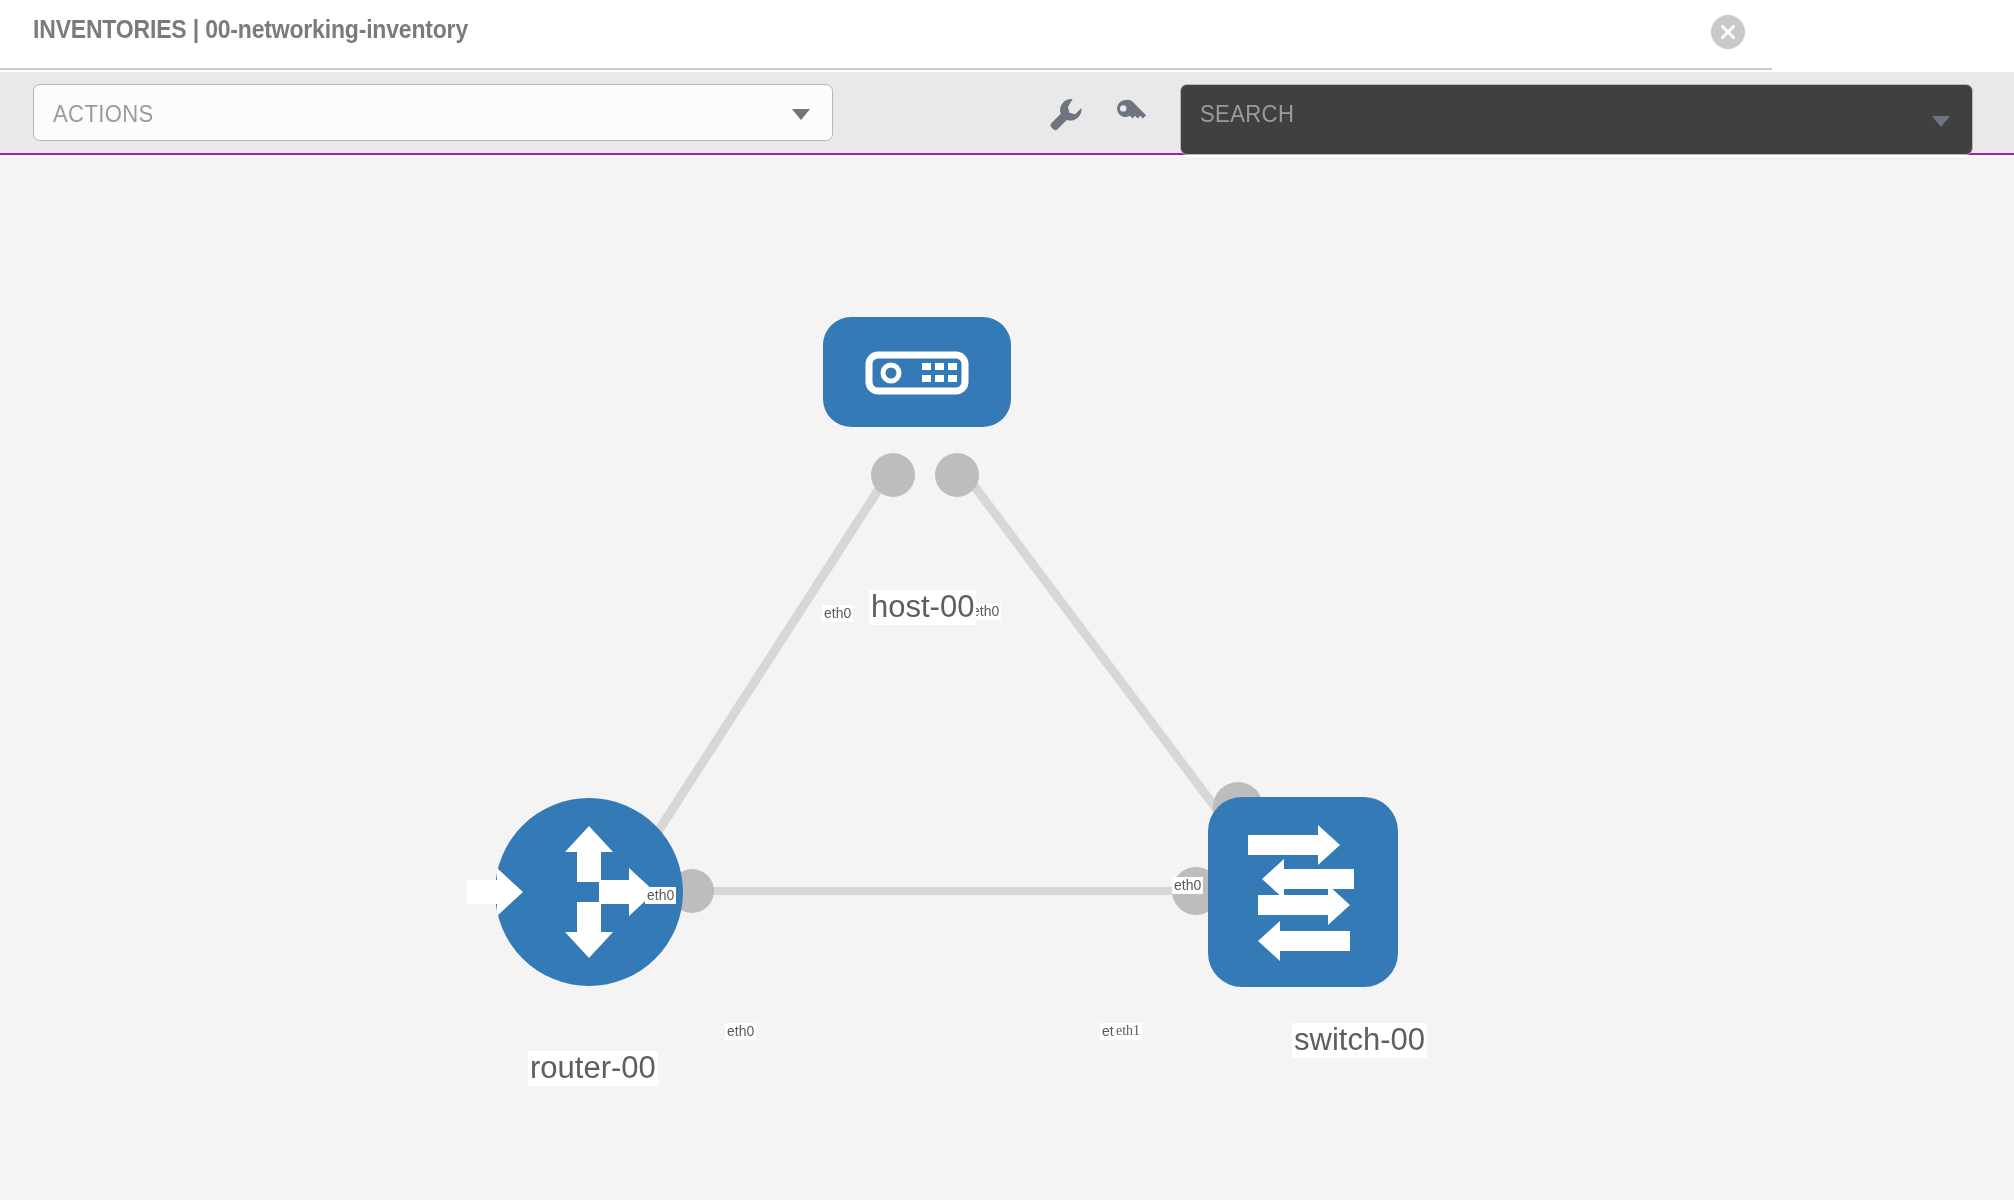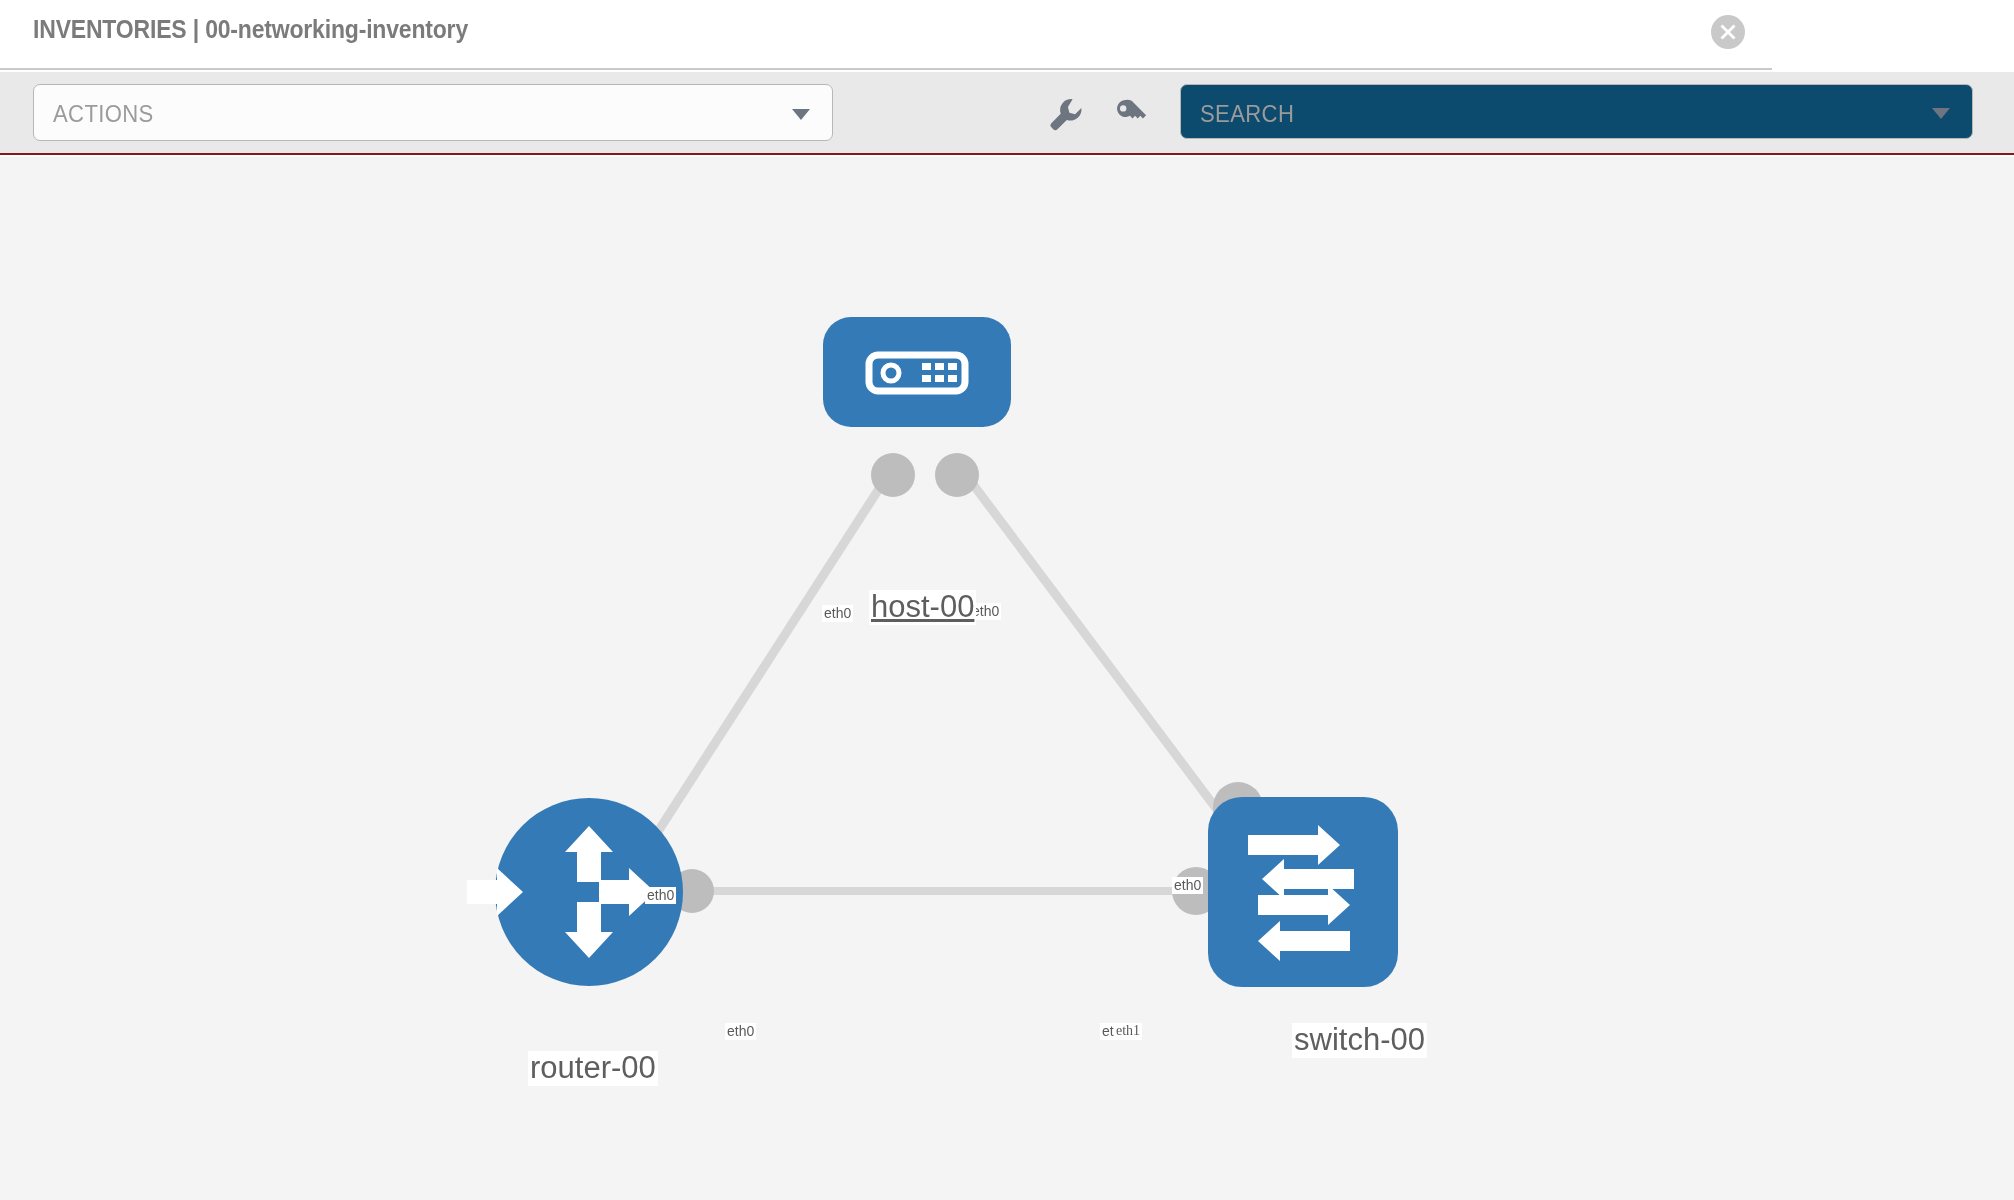--- a/index.html
+++ b/index.html
@@ -36,21 +36,21 @@
     background: #c9c9c9;
     cursor: pointer;
   }
   .close-btn svg { display: block; }
 
   
   .toolbar {
     position: absolute; left: 0; top: 72px;
     width: 2014px; height: 83px;
     background: #e9e9e9;
-    border-bottom: 2px solid #7f1d1d;
+    border-bottom: 2px solid #a21caf;
   }
   .actions-select {
     position: absolute; left: 33px; top: 12px;
     width: 800px; height: 57px;
     background: #fcfcfc;
     border: 1.5px solid #b7b7b7;
     border-radius: 7px;
     cursor: pointer;
   }
   .actions-select .sel-label {
@@ -72,22 +72,22 @@
   }
   .tool-icon {
     position: absolute; top: 20px;
     width: 42px; height: 42px;
     cursor: pointer;
   }
   .tool-icon.wrench { left: 1043px; }
   .tool-icon.key    { left: 1110px; }
   .search-box {
     position: absolute; left: 1180px; top: 12px;
-    width: 793px; height: 55px;
-    background: #0c4a6e;
+    width: 793px; height: 71px;
+    background: #404040;
     border: 1.5px solid #b7b7b7;
     border-radius: 7px;
     cursor: text;
   }
   .search-box .sel-label {
     position: absolute; left: 19px; top: 15px;
     font-size: 24px;
     color: #9b9b9b;
     letter-spacing: 0.4px;
     transform: scaleX(0.92);
@@ -231,17 +231,17 @@
   </svg>
 
   <div class="iface-label" style="left:822px; top:448px;">eth0</div>
   <div class="iface-label" style="left:970px; top:446px;">eth0</div>
   <div class="iface-label" style="left:645px; top:730px;">eth0</div>
   <div class="iface-label" style="left:1172px; top:720px;">eth0</div>
   <div class="iface-label" style="left:725px; top:866px;">eth0</div>
   <div class="iface-label" style="left:1100px; top:866px;">eth0</div>
   <div class="iface-label" style="left:1114px; top:866px;font-family:Liberation Serif, serif;">eth1</div>
 
-  <div class="node-label big" style="left:869px; top:433px;text-decoration:underline;">host-00</div>
+  <div class="node-label big" style="left:869px; top:433px;">host-00</div>
   <div class="node-label big" style="left:528px; top:894px;">router-00</div>
   <div class="node-label big" style="left:1244px; top:866px;margin-left:48px;">switch-00</div>
 
 </div>
 
 </body></html>

